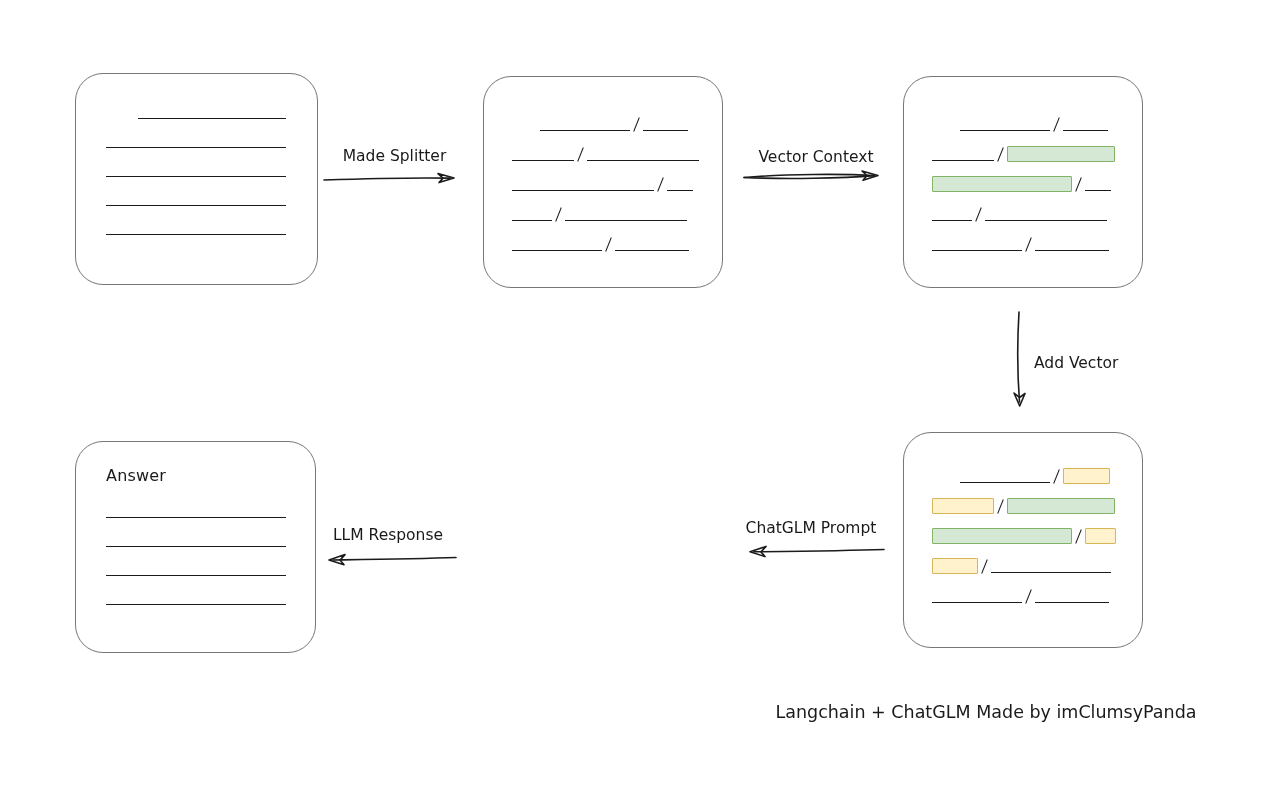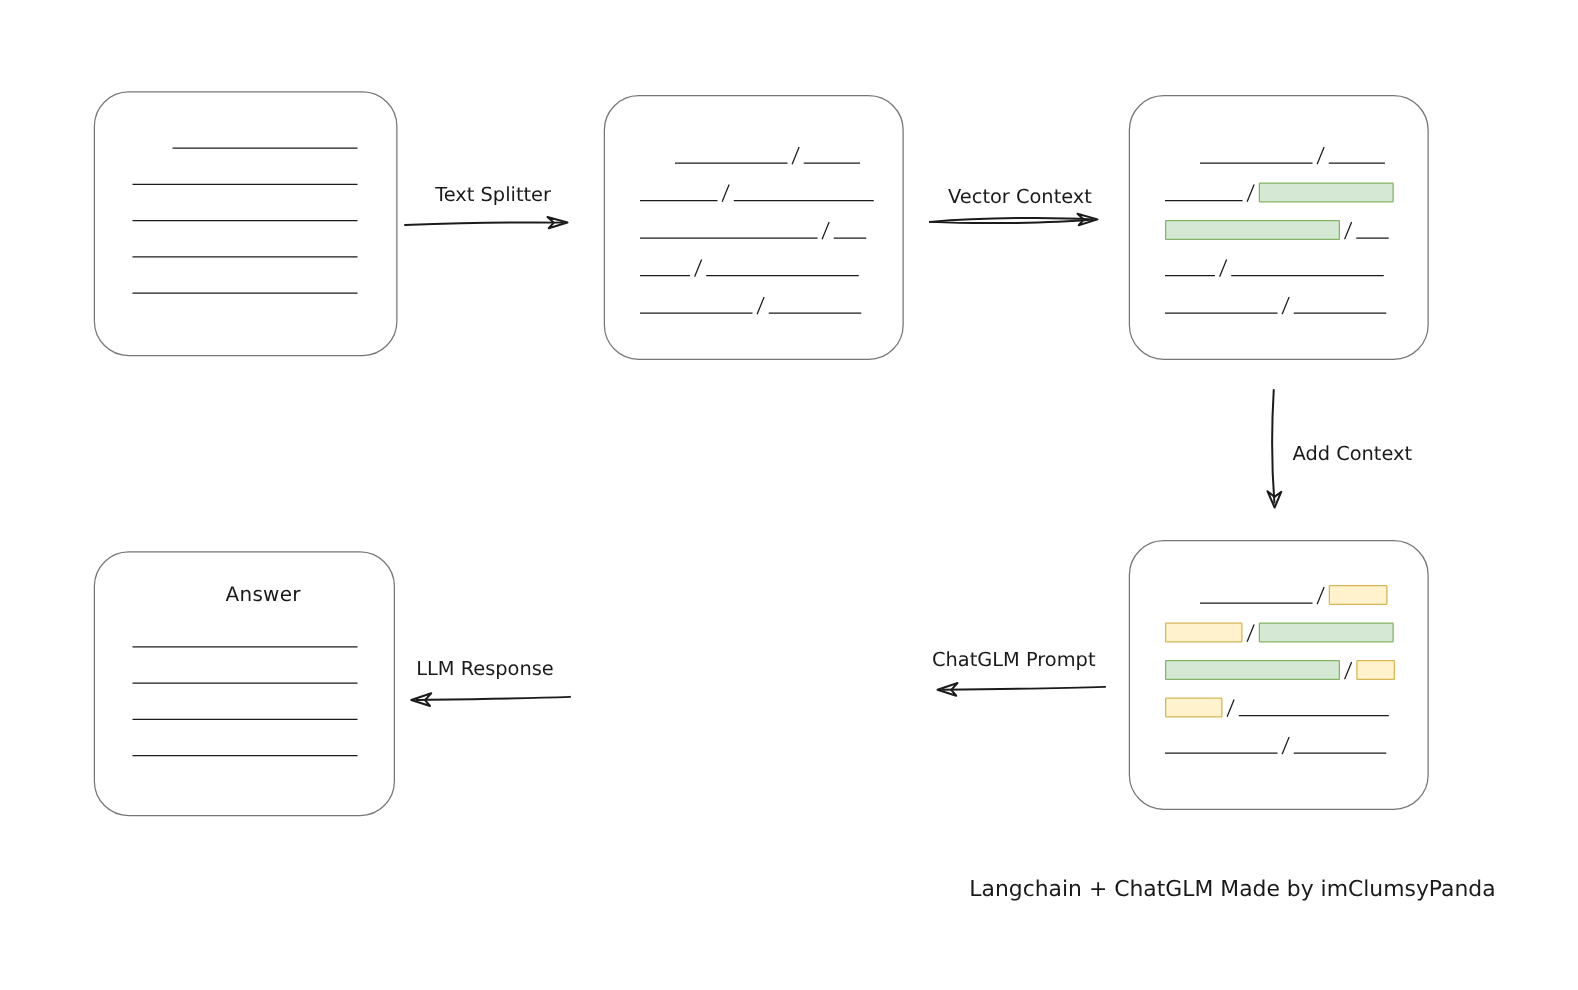--- a/index.html
+++ b/index.html
@@ -22,21 +22,21 @@
   .frag-rows { padding:38px 0 0 28px; }
   .seg-row { display:flex; align-items:flex-end; height:17px; margin-bottom:13px; }
   .frag-line { height:0; border-bottom:1.7px solid #1b1b1b; margin-bottom:1px; }
   .slash { width:0; height:15px; border-left:1.8px solid #1b1b1b; transform:rotate(22deg); margin:0 6px 0 6px; }
   .frag-rect { height:16px; border:1.6px solid; border-radius:1px; }
   .frag-rect.green  { background:var(--green-fill);  border-color:var(--green-stroke); }
   .frag-rect.yellow { background:var(--yellow-fill); border-color:var(--yellow-stroke); }
 
   
   .prompt-inner { padding:22px 0 0 26px; }
-  .box-title { font-size:16px; letter-spacing:0.2px;text-align:center; }
+  .box-title { font-size:16px; letter-spacing:0.2px; }
   .prompt-bar { width:181px; height:15px; border:1.6px solid; border-radius:1px; margin-top:13px; }
   .prompt-bar.yellow { background:var(--yellow-fill); border-color:var(--yellow-stroke); }
   .prompt-bar.green  { background:var(--green-fill);  border-color:var(--green-stroke); }
   .question-title { margin-top:19px; }
   .question-bar { width:184px; height:17px; border:1.7px solid; border-radius:1px; margin-top:11px; }
   .question-bar.red { background:var(--red-fill); border-color:var(--red-stroke); }
 
   
   .answer-inner { padding:24px 0 0 30px; }
   .answer-lines { padding-top:32px; }
@@ -56,21 +56,21 @@
   <div class="box" style="left:75px; top:73px; width:243px; height:212px;">
     <div class="doc-lines">
         <div class="doc-line" style="width: 148px; margin-left: 32px;"></div>
         <div class="doc-line" style="width: 180px;"></div>
         <div class="doc-line" style="width: 180px;"></div>
         <div class="doc-line" style="width: 180px;"></div>
         <div class="doc-line" style="width: 180px;"></div>
       </div>
   </div>
 
-  <div class="arrow-label" style="left:322px; top:147px; width:145px;">Text Splitter</div>
+  <div class="arrow-label" style="left:322px; top:147px; width:145px;">Made Splitter</div>
   <svg class="arrow-svg" style="left:322px; top:170px;" width="145" height="20">
     <path d="M2,10 C40,8.7 95,7.6 128,8.1"></path>
     <path d="M116,3.6 L132,8 L117,12.6 L121,8.1 Z"></path>
   </svg>
 
   <div class="box" style="left:483px; top:76px; width:240px; height:212px;">
     <div class="frag-rows">
         <div class="seg-row" style="margin-left: 28px;">
           <span class="frag-line" style="width: 90px;"></span>
           <span class="slash"></span>
@@ -133,21 +133,21 @@
           <span class="slash"></span>
           <span class="frag-line" style="width: 74px;"></span>
         </div>
       </div>
   </div>
 
   <svg class="arrow-svg" style="left:1008px; top:310px;" width="26" height="110">
     <path d="M11,2 C9,35 9.5,66 11.5,92"></path>
     <path d="M6,83 L11.7,96 L17,83.5 L11.6,87.5 Z"></path>
   </svg>
-  <div class="arrow-label" style="left:1034px; top:354px;">Add Context</div>
+  <div class="arrow-label" style="left:1034px; top:354px;">Add Vector</div>
 
   <div class="box" style="left:903px; top:432px; width:240px; height:216px;">
     <div class="frag-rows" style="padding-top:34px;">
         <div class="seg-row" style="margin-left: 28px;">
           <span class="frag-line" style="width: 90px;"></span>
           <span class="slash"></span>
           <span class="frag-rect yellow" style="width: 47px;"></span>
         </div>
         <div class="seg-row">
           <span class="frag-rect yellow" style="width: 62px;"></span>

